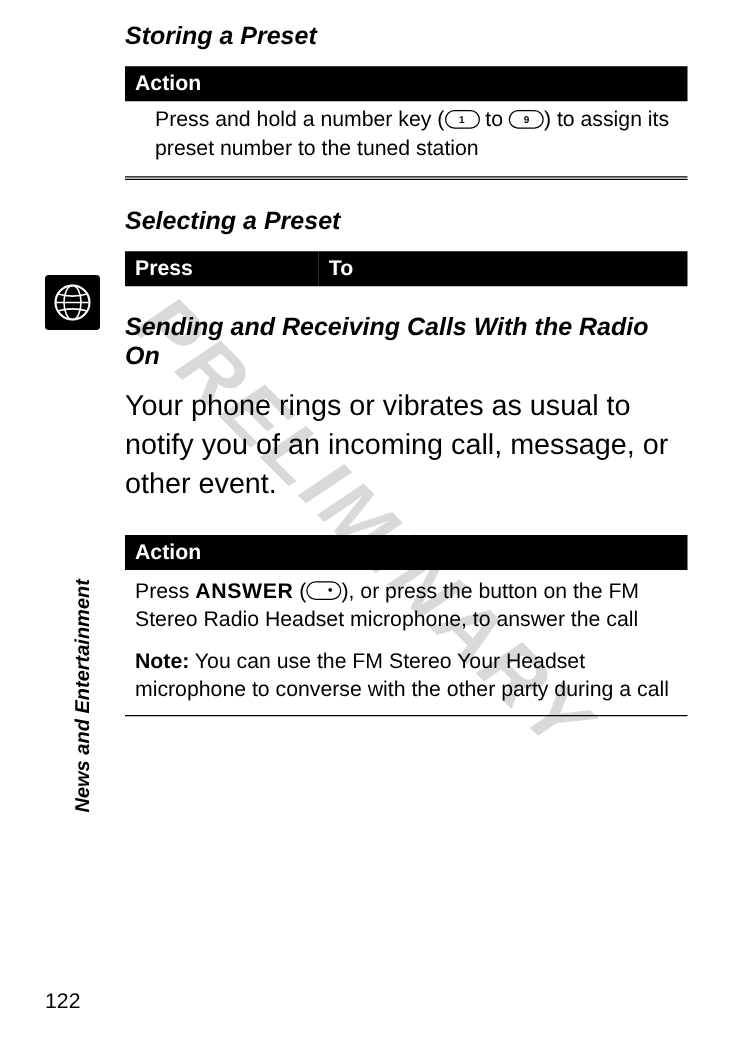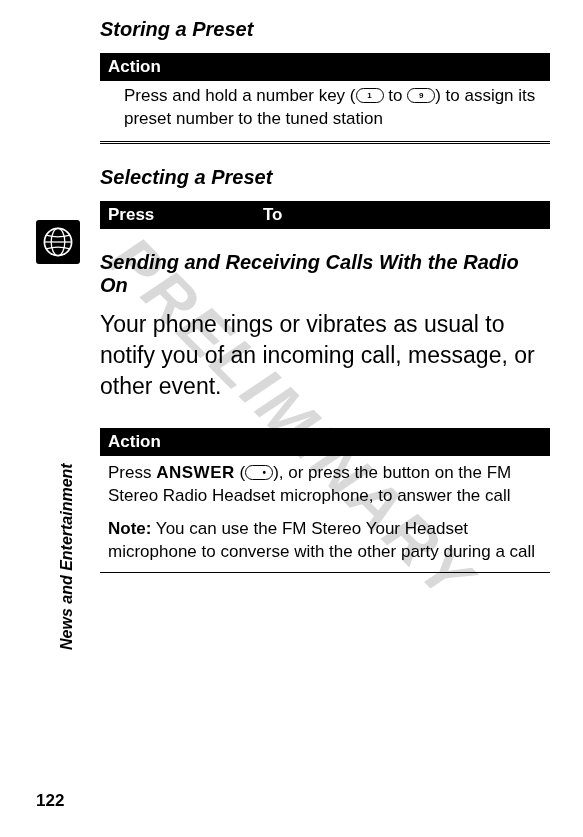--- a/index.html
+++ b/index.html
@@ -178,21 +178,21 @@
       letter-spacing: 0.5px;
       font-stretch: condensed;
     }
     .note-label {
       font-weight: bold;
     }
     .page-number {
       position: absolute;
       left: 36px;
       bottom: 26px;
-      font-weight: bold;
+      font-weight: normal;
       font-size: 17px;
     }
   </style>
 </head>
 <body>
 
 <div class="watermark">PRELIMINARY</div>
 
 <div class="sidebar">
   <div class="side-icon">

